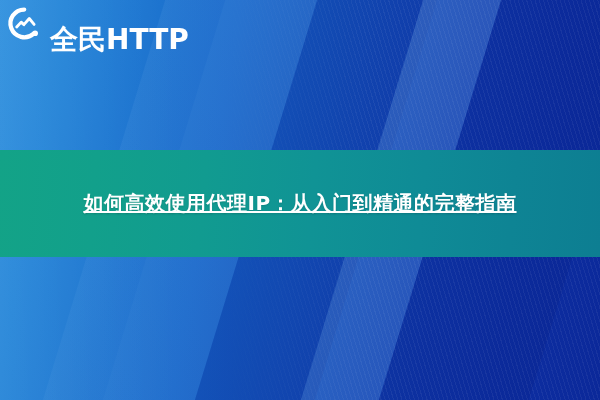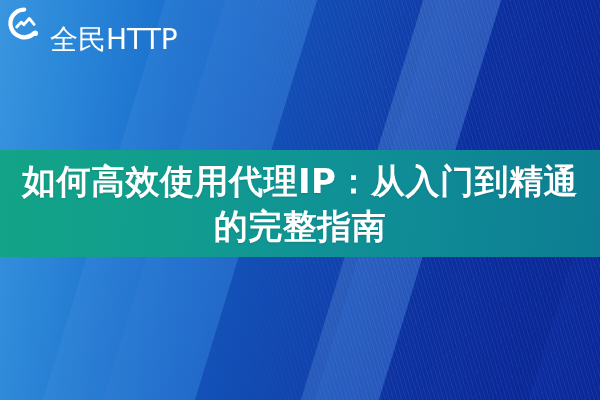--- a/index.html
+++ b/index.html
@@ -99,21 +99,21 @@
     height: 42px;
   }
   .logo-mark {
     width: 38px;
     height: 38px;
     flex: 0 0 38px;
     display: block;
   }
   .logo-text {
     font-size: 28px;
-    font-weight: 400;
+    font-weight: 700;
     color: #ffffff;
     letter-spacing: 0px;
     line-height: 1;
     white-space: nowrap;
     font-family: "DejaVu Sans", "Liberation Sans", sans-serif;
     margin-top: 30px;
   }
 
   
   .title-band {
@@ -134,26 +134,27 @@
     align-items: center;
     justify-content: center;
   }
   .title-text {
     width: 100%;
     margin: 8px;
     padding: 0 10px;
     box-sizing: border-box;
     text-align: center;
     color: #ffffff;
-    font-size: 34px;
+    font-size: 20px;
     font-weight: 700;
     line-height: 1.32;
     letter-spacing: 0.5px;
     font-family: "DejaVu Sans", "Liberation Sans", sans-serif;
     text-shadow: 0 1px 2px rgba(0,0,0,0.12);
+    text-decoration: underline;
   }
 </style>
 </head>
 <body>
 
 <div class="stage">
 
   <div class="bg-base"></div>
   <div class="bg-band b5"></div>
   <div class="bg-band b1"></div>

